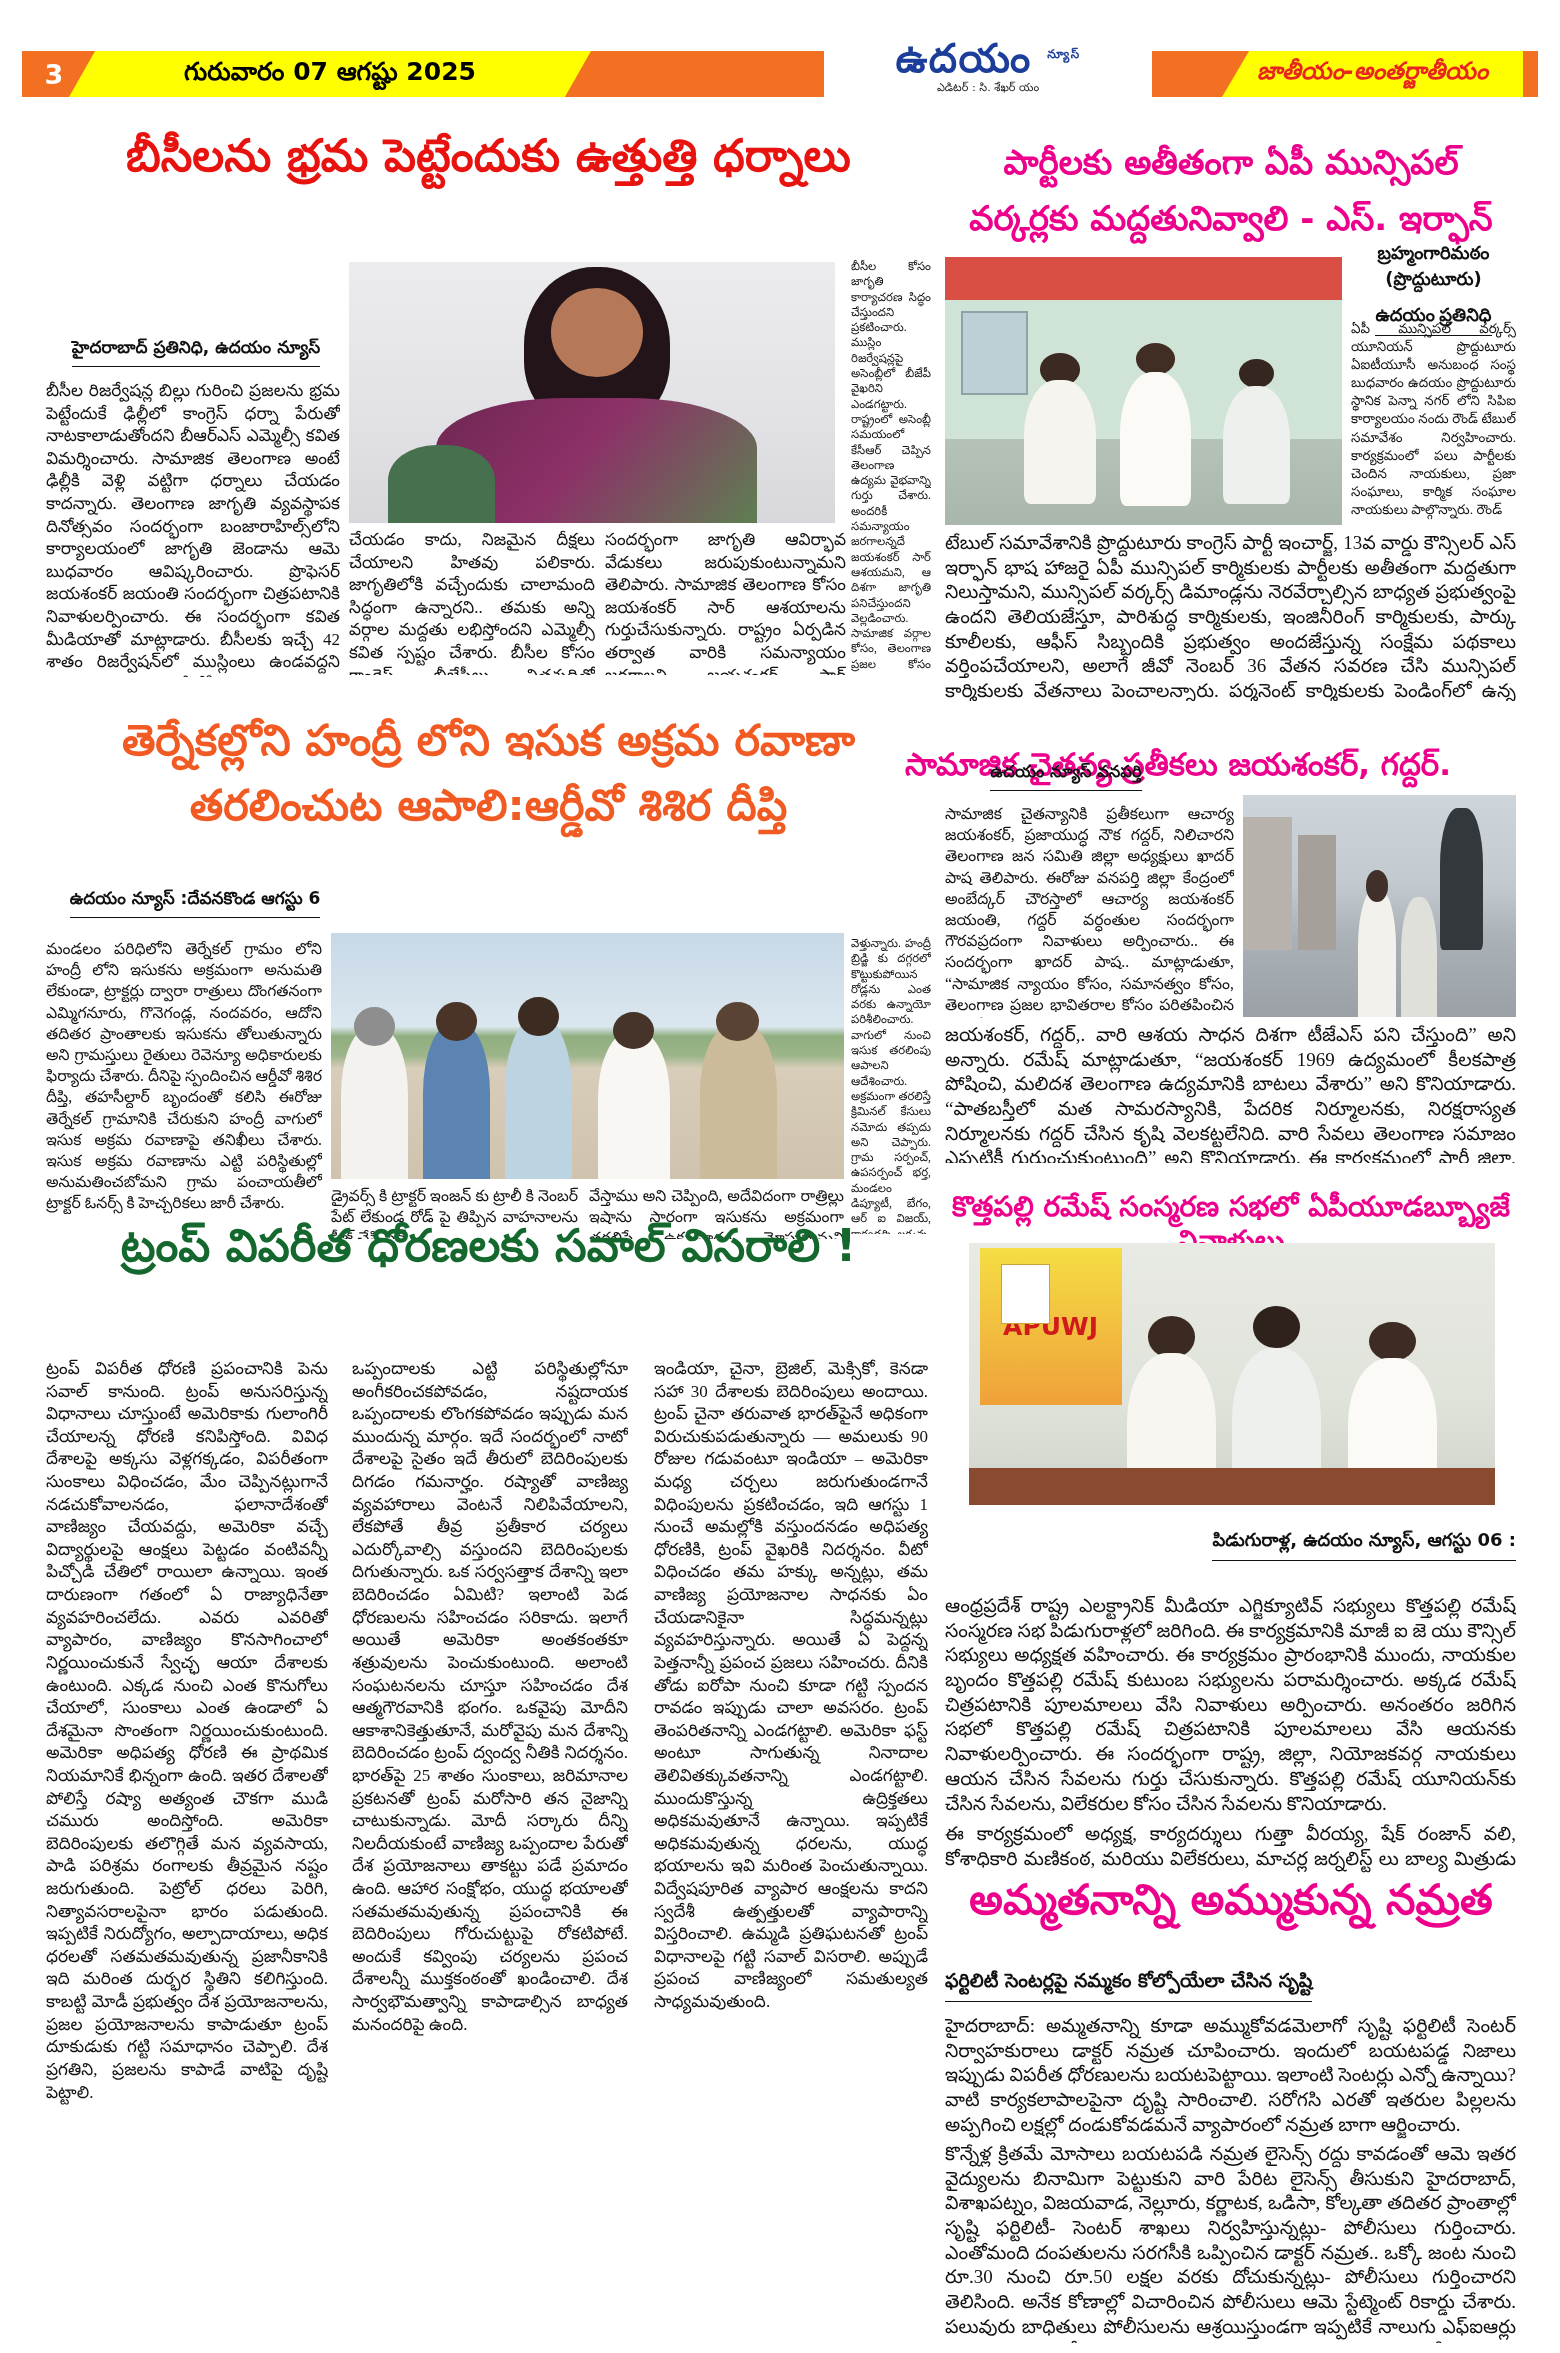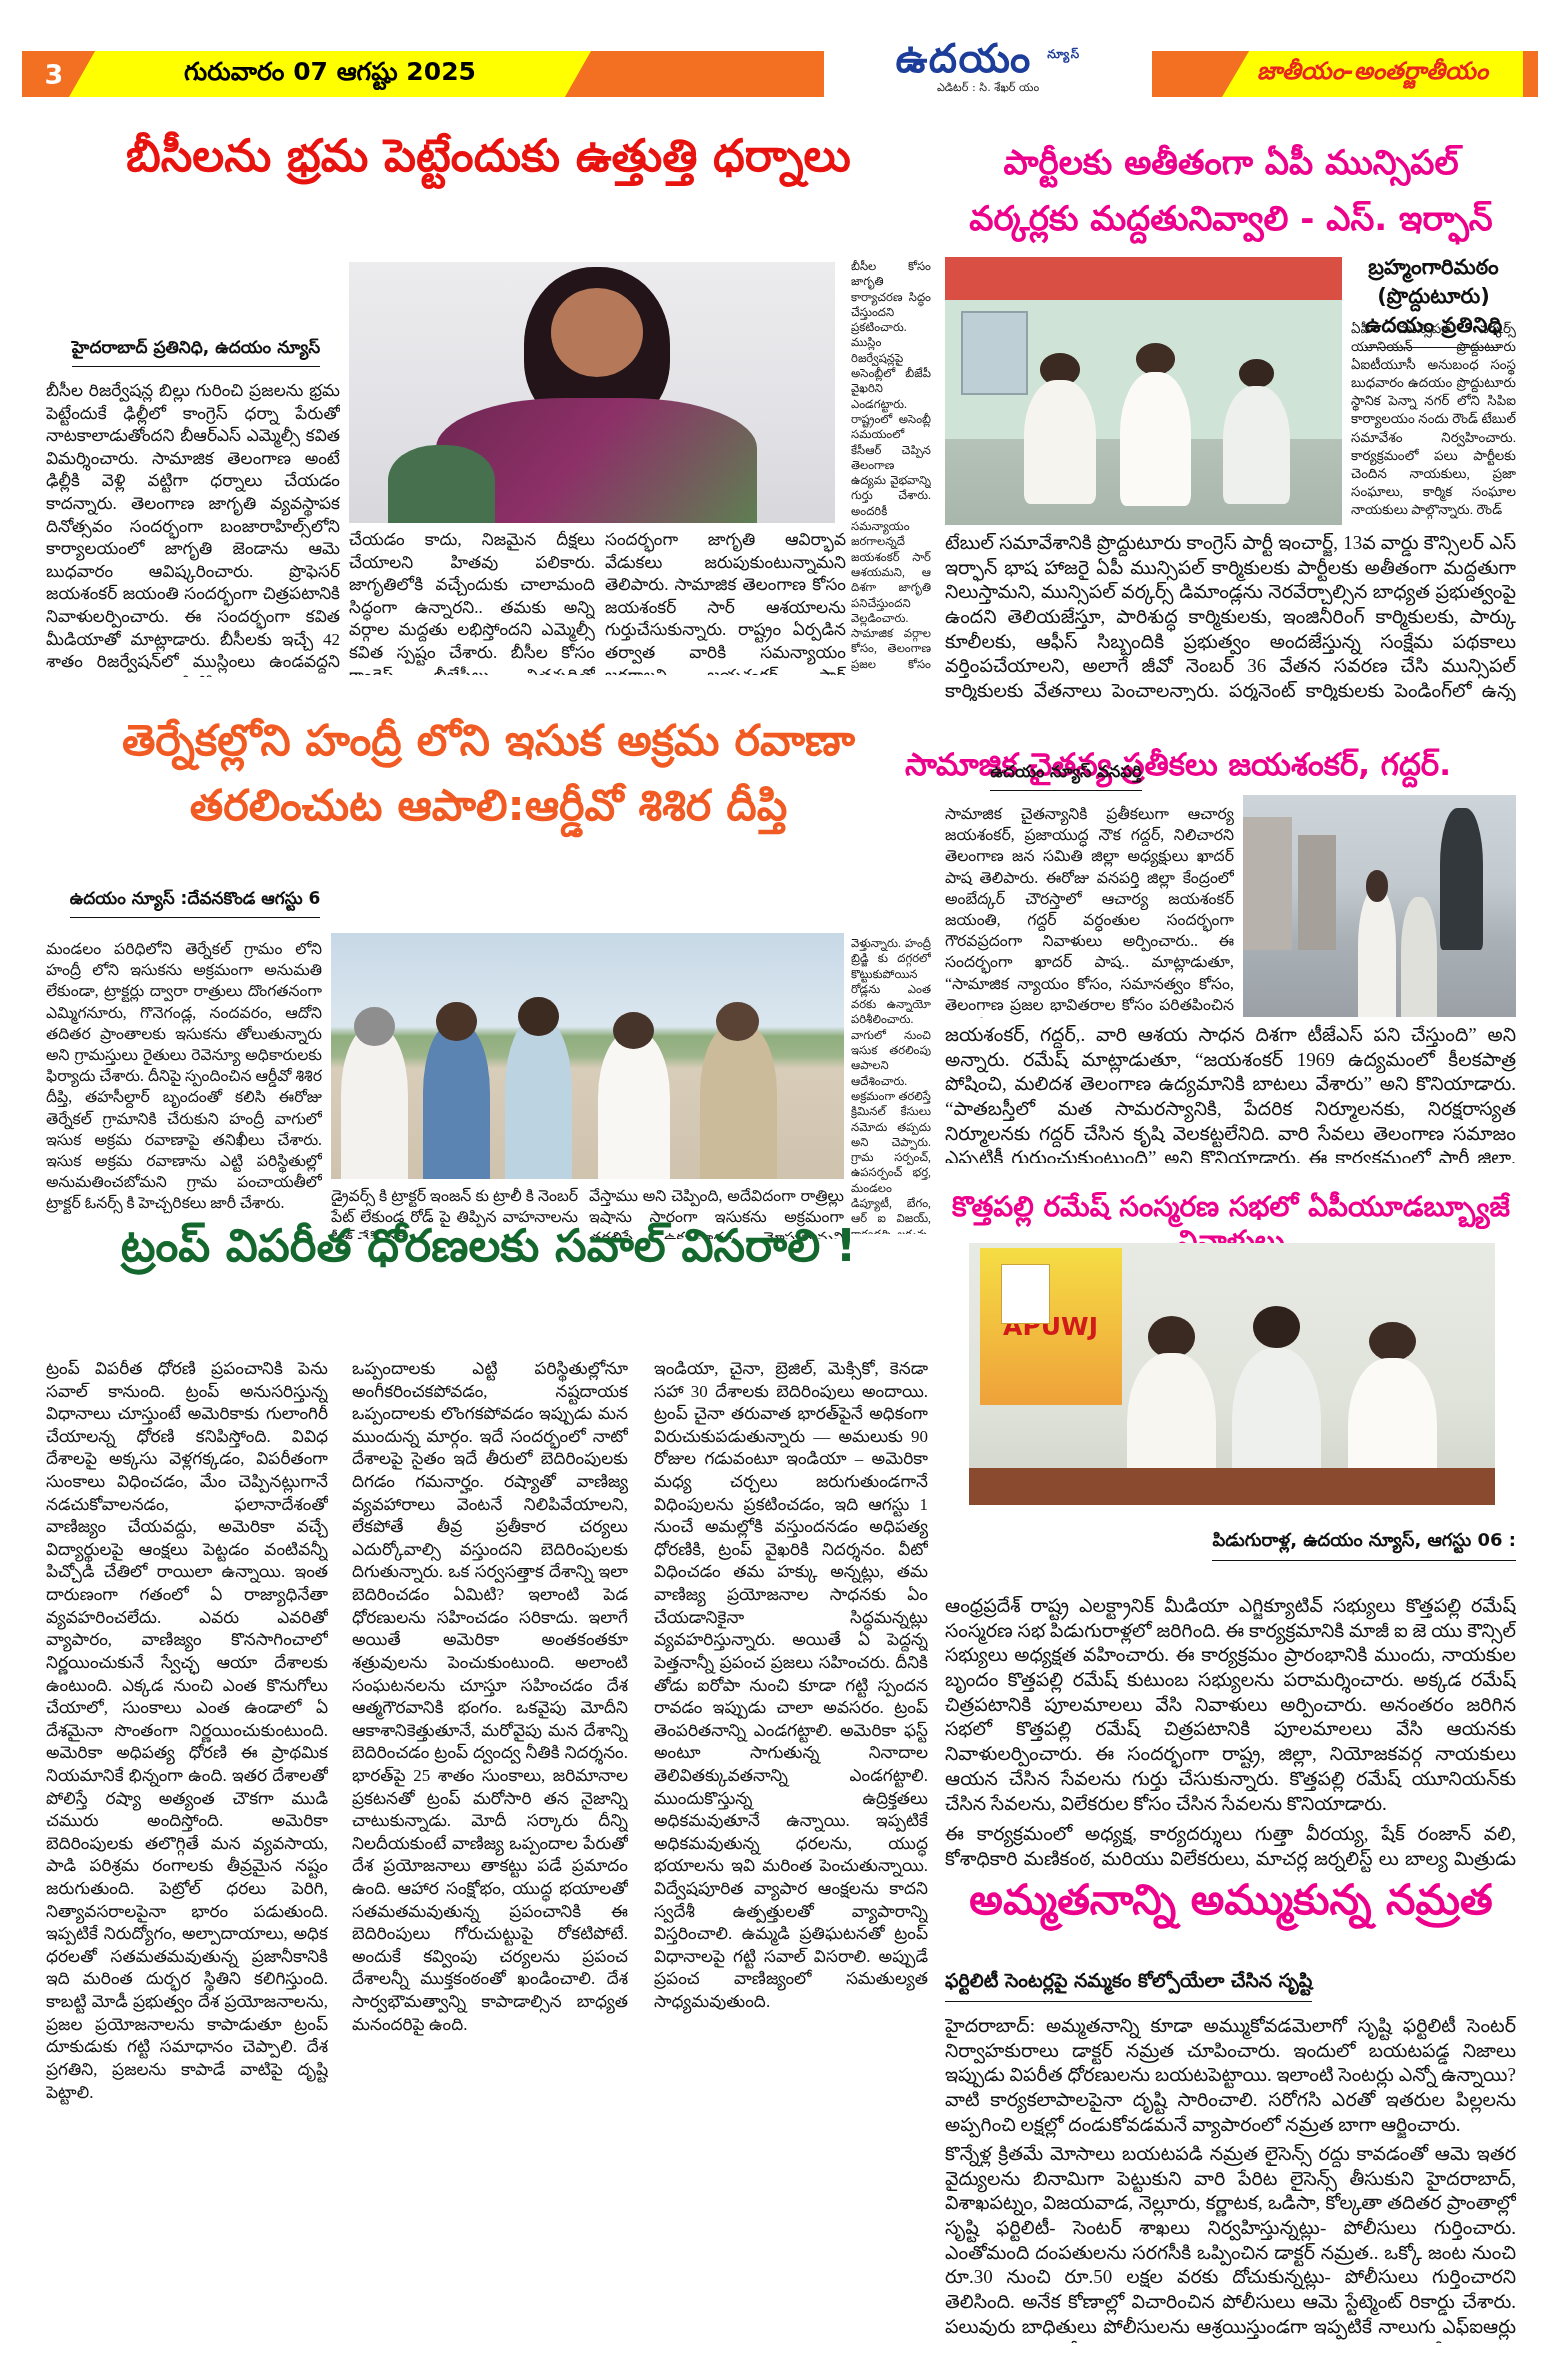--- a/index.html
+++ b/index.html
@@ -98,23 +98,23 @@
   <div class="abs ph ph-round" style="left:945px;top:257px;width:397px;height:268px;">
     <div style="left:4%;top:20%;width:16%;height:30%;background:#bfcfd6;border:2.2px solid #8fa2a8;"></div>
     <div style="left:24%;top:36%;width:10%;height:12%;background:#3a2a22;border-radius:50%;"></div>
     <div style="left:20%;top:46%;width:18%;height:46%;background:#f6f4ef;border-radius:45% 45% 8% 8%;"></div>
     <div style="left:48%;top:32%;width:10%;height:12%;background:#402d24;border-radius:50%;"></div>
     <div style="left:44%;top:43%;width:18%;height:50%;background:#fbfaf6;border-radius:45% 45% 8% 8%;"></div>
     <div style="left:74%;top:38%;width:9%;height:11%;background:#35261f;border-radius:50%;"></div>
     <div style="left:70%;top:48%;width:17%;height:44%;background:#eef0ee;border-radius:45% 45% 8% 8%;"></div>
   </div>
 
-  <div class="abs byline" style="left:1351px;top:255px;width:165px;font-size:21px;">
+  <div class="abs byline" style="left:1351px;top:242px;width:165px;font-size:18px;">
     <div>బ్రహ్మంగారిమఠం (ప్రొద్దుటూరు)</div>
-    <div style="margin-top:0;"><span class="uline">ఉదయం ప్రతినిధి</span></div>
+    <div style="margin-top:11px;font-family:Liberation Serif, serif;"><span class="uline">ఉదయం ప్రతినిధి</span></div>
   </div>
   <div class="abs jt b18" style="left:1351px;top:320px;width:165px;height:203px;">ఏపీ మున్సిపల్ వర్కర్స్ యూనియన్ ప్రొద్దుటూరు ఏఐటీయూసీ అనుబంధ సంస్థ బుధవారం ఉదయం ప్రొద్దుటూరు స్థానిక పెన్నా నగర్ లోని సిపిఐ కార్యాలయం నందు రౌండ్ టేబుల్ సమావేశం నిర్వహించారు. కార్యక్రమంలో పలు పార్టీలకు చెందిన నాయకులు, ప్రజా సంఘాలు, కార్మిక సంఘాల నాయకులు పాల్గొన్నారు. రౌండ్</div>
   <div class="abs jt b20" style="left:945px;top:531px;width:571px;height:170px;">
     <span>టేబుల్ సమావేశానికి ప్రొద్దుటూరు కాంగ్రెస్ పార్టీ ఇంచార్జ్, 13వ వార్డు కౌన్సిలర్ ఎస్ ఇర్ఫాన్ భాష హాజరై ఏపీ మున్సిపల్ కార్మికులకు పార్టీలకు అతీతంగా మద్దతుగా నిలుస్తామని, మున్సిపల్ వర్కర్స్ డిమాండ్లను నెరవేర్చాల్సిన బాధ్యత ప్రభుత్వంపై ఉందని తెలియజేస్తూ,</span>
     <span>పారిశుద్ధ కార్మికులకు, ఇంజినీరింగ్ కార్మికులకు, పార్కు కూలీలకు, ఆఫీస్ సిబ్బందికి ప్రభుత్వం అందజేస్తున్న సంక్షేమ పథకాలు వర్తింపచేయాలని, అలాగే జీవో నెంబర్ 36 వేతన సవరణ చేసి మున్సిపల్ కార్మికులకు వేతనాలు పెంచాలన్నారు. పర్మనెంట్ కార్మికులకు పెండింగ్‌లో ఉన్న ఆరు డీఏలను సరెండర్ లీవులు పిఆర్సిలను విడుదల చేయాలన్నారు. రిటైర్డ్ కార్మికులకు ఎన్‌ఫోర్స్‌మెంట్ గ్రాడ్యుటీ బకాయిలు తక్షణం చెల్లించాలని, స్కూల్ స్వీపర్లకు, వాచ్మెన్ లకు, టాయిలెట్ వర్కర్లకు కనీస వేతనంగా 21 వేల రూపాయలు చెల్లించాలని డిమాండ్ చేస్తూ, డైలీ వేజ్ కార్మికులను అవుట్సోర్సింగ్ లోకి తీసుకోవాలని అన్నారు.</span>
   </div>
 
   <div class="abs hl hl-orange" style="left:45px;top:708px;width:887px;">తెర్నేకల్లోని హంద్రీ లోని ఇసుక అక్రమ రవాణా తరలించుట ఆపాలి:ఆర్డీవో శిశిర దీప్తి</div>
   <div class="abs byline" style="left:46px;top:888px;width:298px;">
     <span class="uline">ఉదయం న్యూస్ :దేవనకొండ ఆగస్టు 6</span>

